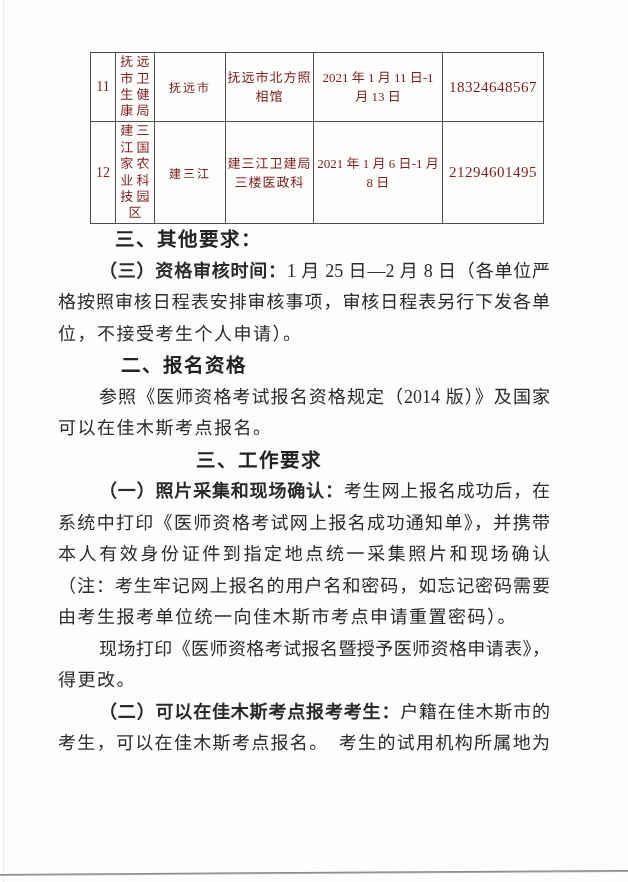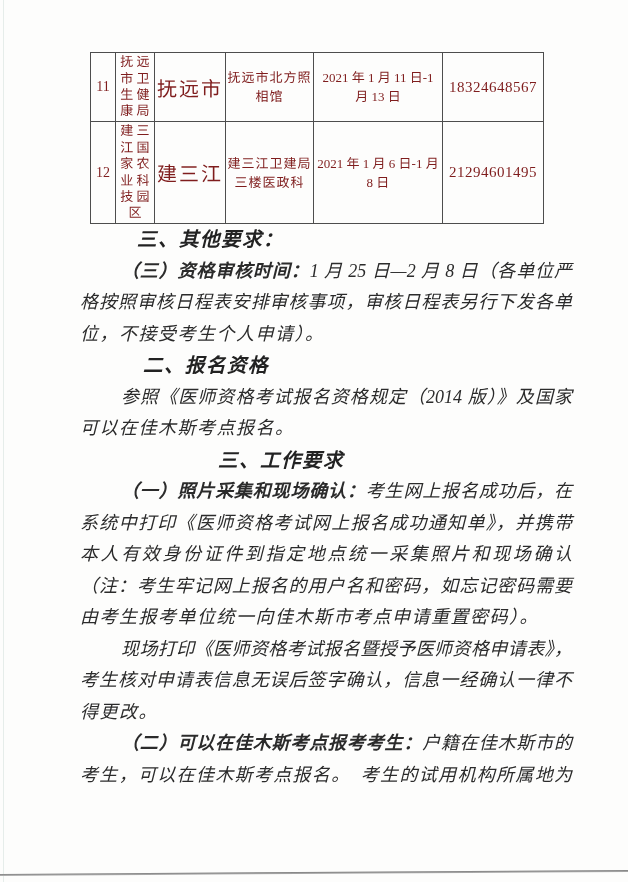--- a/index.html
+++ b/index.html
@@ -32,28 +32,28 @@
   table.sites td {
     border:1px solid #4d4d4d;
     text-align:center; vertical-align:middle;
     color:#7f1d1d; padding:1px;
     overflow:hidden;
   }
   tr.row0 { height:69px; }
   tr.row1 { height:102px; }
   td.cell-no       { font-size:14px; }
   td.cell-unit     { font-size:13px; line-height:16.4px; white-space:pre; }
-  td.cell-district { text-align:left; padding-left:7px; font-size:20px; letter-spacing:2px; }
+  td.cell-district { text-align:left; padding-left:7px; font-size:12px; letter-spacing:2px; }
   td.cell-site     { text-align:left; padding-left:7px; font-size:13px; line-height:19px; white-space:pre; letter-spacing:1px; }
   td.cell-dates    { font-size:13px; line-height:19px; white-space:pre;margin-left:24px; }
   td.cell-phone    { font-size:15px; letter-spacing:.5px; }
 
   
   .body-text {
-    position:absolute; left:80px; top:224px; width:492px;font-style:italic;
+    position:absolute; left:58px; top:224px; width:492px;
   }
   .line {
     box-sizing:border-box;
     width:492px; height:31.5px; line-height:31.5px;
     font-size:18px; letter-spacing:1px;
     white-space:nowrap; color:#2b2b2b;
   }
   .line .b { font-weight:bold; }
   .line.fill {
     white-space:normal; letter-spacing:0;
@@ -125,20 +125,19 @@
       <div class="line h ind-b"><span class="b">二、报名资格</span></div>
       <div class="line first fill"><span>参照《医师资格考试报名资格规定（2014 版）》及国家</span></div>
       <div class="line plain"><span>可以在佳木斯考点报名。</span></div>
       <div class="line h ind-c"><span class="b">三、工作要求</span></div>
       <div class="line first fill"><span class="b">（一）照片采集和现场确认：</span><span>考生网上报名成功后，在</span></div>
       <div class="line fill"><span>系统中打印《医师资格考试网上报名成功通知单》，并携带</span></div>
       <div class="line fill"><span>本人有效身份证件到指定地点统一采集照片和现场确认</span></div>
       <div class="line fill"><span>（注：考生牢记网上报名的用户名和密码，如忘记密码需要</span></div>
       <div class="line plain"><span>由考生报考单位统一向佳木斯市考点申请重置密码）。</span></div>
       <div class="line first fill"><span>现场打印《医师资格考试报名暨授予医师资格申请表》，</span></div>
-      <div class="line fill"><span>考生核对申请表信息无误后签字确认，信息一经确认一律不</span></div>
       <div class="line plain"><span>得更改。</span></div>
       <div class="line first fill"><span class="b">（二）可以在佳木斯考点报考考生：</span><span>户籍在佳木斯市的</span></div>
       <div class="line fill"><span>考生，可以在佳木斯考点报名。　考生的试用机构所属地为</span></div>
     </div>
 
   <div class="scan-bottom"></div>
 </div>
 
 </body></html>

